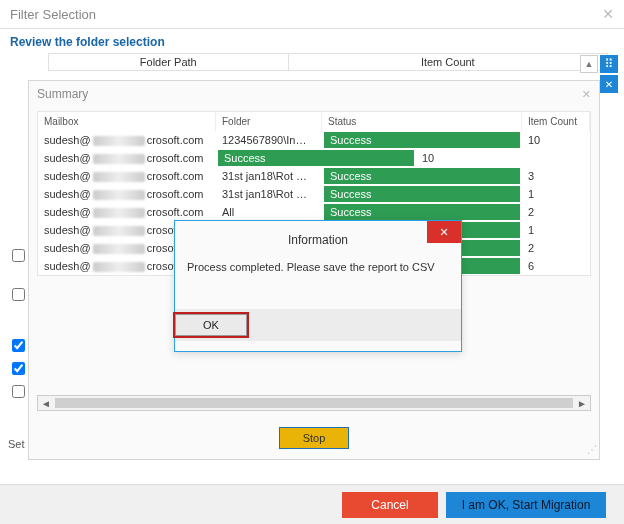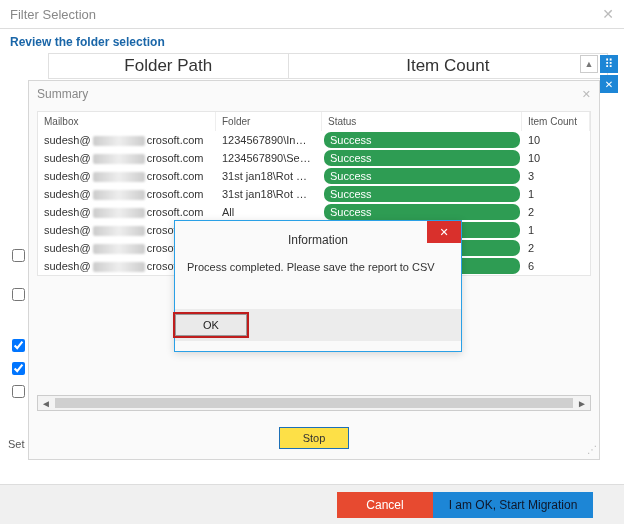--- a/index.html
+++ b/index.html
@@ -5,21 +5,21 @@
   * { box-sizing: border-box; font-family: "Segoe UI", Tahoma, sans-serif; }
   html, body { margin: 0; padding: 0; }
   body { width: 624px; height: 524px; background: #fff; font-size: 11px; color: #333; overflow: hidden; position: relative; }
 
   .outer-title { padding: 6px 10px; font-size: 13px; color: #888; border-bottom: 1px solid #ddd; display:flex; justify-content:space-between; align-items:center;text-align:right; }
   .outer-close { color: #bbb; font-size: 14px; }
 
   .review-heading { color: #1a66a8; font-weight: 600; font-size: 12px; padding: 6px 10px 4px; }
 
   .top-table { width: 560px; margin-left: 48px; border-collapse: collapse; }
-  .top-table td { color:#333; font-size:17px; }
+  .top-table td { color:#333; font-size:11px; }
   .top-th1 { width:240px; text-align:center; padding:2px 0; border:1px solid #e0e0e0; }
   .top-th2 { width:320px; text-align:center; padding:2px 0; border:1px solid #e0e0e0; }
   .arrow-btn { width:18px; height:18px; border:1px solid #ccc; display:flex; align-items:center; justify-content:center; font-size:9px; background:#fff; color:#777; }
   .sq-btn { width:18px; height:18px; background:#1d86d6; color:#fff; display:flex; align-items:center; justify-content:center; font-size:12px; }
   .x-btn { width:18px; height:18px; background:#1d86d6; color:#fff; display:flex; align-items:center; justify-content:center; font-size:10px; margin-top:2px; }
   .right-icons { position:absolute; right:6px; top:55px; }
 
   .summary-panel { position:absolute; left:28px; top:80px; width:572px; height:380px; border:1px solid #d6d6d6; background:#fafafa; }
   .summary-title { padding:6px 8px; color:#888; font-size:12px; display:flex; justify-content:space-between; align-items:center;text-align:right;}
   .summary-close { color:#bbb; font-size:11px; }
@@ -28,36 +28,36 @@
   .grid-head, .grid-row { display:flex; }
   .grid-head { color:#555; font-size:10px; }
   .gh, .gc { padding:4px 6px; overflow:hidden; white-space:nowrap; text-overflow:ellipsis; }
   .c-mail { width: 178px; }
   .c-fold { width: 106px; }
   .c-stat { width: 200px; }
   .c-cnt  { width: 68px; }
   .grid-head .gh { border-right:1px solid #eee; }
   .grid-body .grid-row { font-size:11px; }
   .grid-body .gc { color:#333; padding:2px 6px; height:18px; line-height:14px; }
-  .status-cell { background:#2e9c53; color:#fff; margin:1px 2px; height:16px; display:flex; align-items:center; padding:0 6px;border-radius:7px; }
+  .status-cell { background:#2e9c53; color:#fff; margin:1px 2px; height:16px; display:flex; align-items:center; padding:0 6px; }
   .mail-blur { display:inline-block; width:52px; height:10px; background:linear-gradient(90deg,#ccc,#eee,#ccc); filter:blur(1px); vertical-align:middle; margin:0 2px; border-radius:2px;}
 
   .hscroll { margin:12px 8px 0; height:16px; border:1px solid #ccc; background:#f3f3f3; display:flex; align-items:center; justify-content:space-between; padding:0 3px; color:#666; font-size:10px; position:absolute; bottom:48px; left:0; right:0;}
   .hscroll-thumb { height:10px; background:#cfcfcf; flex:1; margin:0 4px; }
 
-  .stop-btn { position:absolute; bottom:10px; left:50%; transform:translateX(-50%); width:70px; height:22px; border:1px solid #1d6fb6; background:#fde047; color:#333; font-size:11px; }
+  .stop-btn { position:absolute; bottom:10px; left:50%; transform:translateX(-50%); width:70px; height:22px; border:1px solid #1d6fb6; background:#eab308; color:#333; font-size:11px; }
   .resize-grip { position:absolute; right:4px; bottom:4px; color:#bbb; font-size:10px; letter-spacing:-2px;}
 
   .left-checks { position:absolute; left:8px; top:246px; display:flex; flex-direction:column; gap:20px; }
   .left-checks2 { position:absolute; left:8px; top:336px; display:flex; flex-direction:column; gap:4px; }
   .chk { width:13px; height:13px; }
 
   .set-label { position:absolute; left:8px; top:438px; color:#555; font-size:11px; }
 
-  .footer { position:absolute; bottom:0; left:0; right:0; height:40px; background:#f0f0f0; display:flex; justify-content:flex-end; align-items:center; padding-right:31px; border-top:1px solid #ddd;}
+  .footer { position:absolute; bottom:0; left:0; right:0; height:40px; background:#f0f0f0; display:flex; justify-content:flex-end; align-items:center; gap:8px; padding-right:18px; border-top:1px solid #ddd;}
   .btn-cancel { background:#e74a30; color:#fff; border:none; width:96px; height:26px; font-size:12px; }
   .btn-go { background:#1d86d6; color:#0f172a; border:none; width:160px; height:26px; font-size:12px; }
 
   .modal { position:absolute; left:174px; top:220px; width:288px; height:132px; background:#fafafa; border:1.5px solid #2aa0e6; box-shadow:0 2px 8px rgba(0,0,0,0.15); }
   .modal-title { height:26px; background:#fafafa; display:flex; align-items:flex-end; justify-content:center; color:#333; font-size:12px; position:relative; }
   .modal-close { position:absolute; right:0; top:0; width:34px; height:22px; background:#d9302c; color:#fff; display:flex; align-items:center; justify-content:center; font-size:11px; }
   .modal-body { padding:14px 12px; color:#333; font-size:11px; height:62px;}
   .modal-footer { height:32px; background:#ececec; display:flex; justify-content:flex-start; align-items:center; padding-right:18px; }
   .btn-ok { width:72px; height:22px; background:#eaeaea; outline:2px solid #bf1e1e; border:1px solid #999; font-size:11px; color:#222; }
 </style>
@@ -118,21 +118,20 @@
         <div class="grid-row">
           <div class="gc c-mail"><span>sudesh@</span><span class="mail-blur"></span><span>crosoft.com</span></div>
           <div class="gc c-fold">1234567890\In…</div>
           <div class="gc c-stat" style="padding: 0px;">
             <div class="status-cell">Success</div>
           </div>
           <div class="gc c-cnt">10</div>
         </div>
         <div class="grid-row">
           <div class="gc c-mail"><span>sudesh@</span><span class="mail-blur"></span><span>crosoft.com</span></div>
-          <div class="gc c-fold">1234567890\Se…</div>
           <div class="gc c-stat" style="padding: 0px;">
             <div class="status-cell">Success</div>
           </div>
           <div class="gc c-cnt">10</div>
         </div>
         <div class="grid-row">
           <div class="gc c-mail"><span>sudesh@</span><span class="mail-blur"></span><span>crosoft.com</span></div>
           <div class="gc c-fold">31st jan18\Rot …</div>
           <div class="gc c-stat" style="padding: 0px;">
             <div class="status-cell">Success</div>

